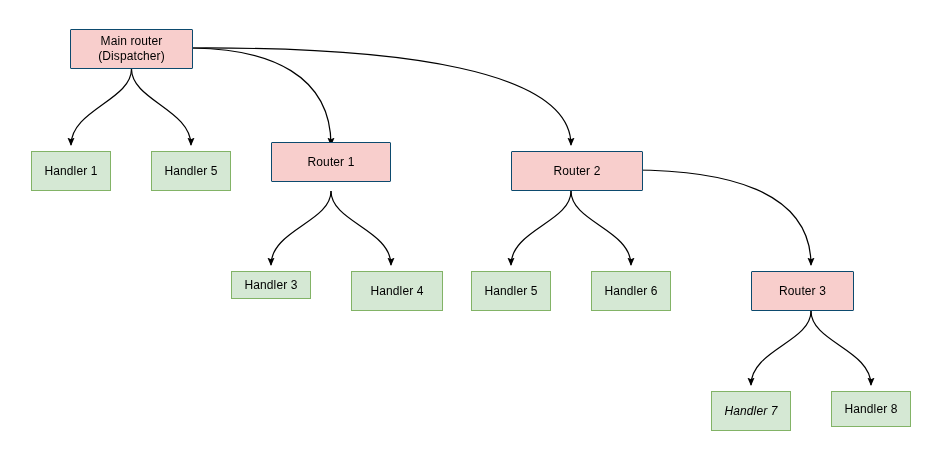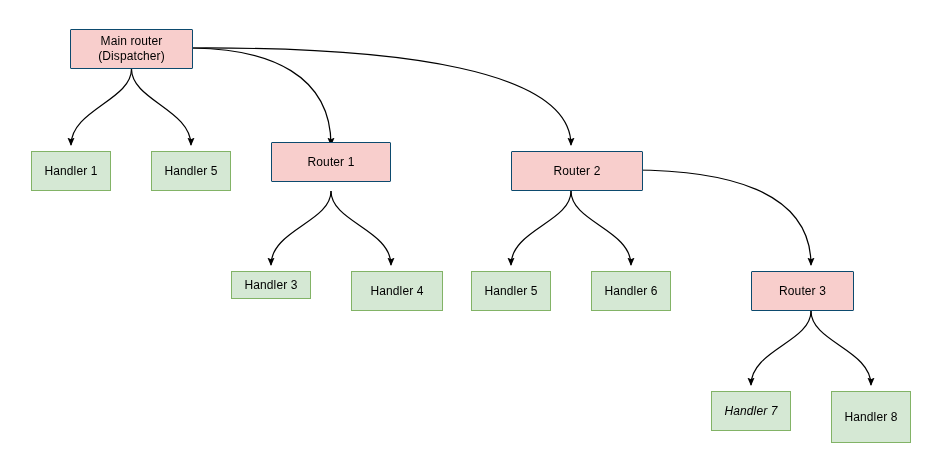--- a/index.html
+++ b/index.html
@@ -84,16 +84,16 @@
       <div class="node handler" style="left: 31px; top: 151px; width: 80px; height: 40px;"><span class="node-label">Handler 1</span></div>
       <div class="node handler" style="left: 151px; top: 151px; width: 80px; height: 40px;"><span class="node-label">Handler 5</span></div>
       <div class="node router" style="left: 271px; top: 142px; width: 120px; height: 40px;"><span class="node-label">Router 1</span></div>
       <div class="node router" style="left: 511px; top: 151px; width: 132px; height: 40px;"><span class="node-label">Router 2</span></div>
       <div class="node handler" style="left: 231px; top: 271px; width: 80px; height: 28px;"><span class="node-label">Handler 3</span></div>
       <div class="node handler" style="left: 351px; top: 271px; width: 92px; height: 40px;"><span class="node-label">Handler 4</span></div>
       <div class="node handler" style="left: 471px; top: 271px; width: 80px; height: 40px;"><span class="node-label">Handler 5</span></div>
       <div class="node handler" style="left: 591px; top: 271px; width: 80px; height: 40px; text-align: center;"><span class="node-label">Handler 6</span></div>
       <div class="node router" style="left: 751px; top: 271px; width: 103px; height: 40px;"><span class="node-label">Router 3</span></div>
       <div class="node handler" style="left: 711px; top: 391px; width: 80px; height: 40px; font-style: italic;"><span class="node-label">Handler 7</span></div>
-      <div class="node handler" style="left: 831px; top: 391px; width: 80px; height: 52px;"><span class="node-label">Handler 8</span></div>
+      <div class="node handler" style="left: 831px; top: 391px; width: 80px; height: 36px;"><span class="node-label">Handler 8</span></div>
     </div>
 
 </div>
 
 </body></html>

